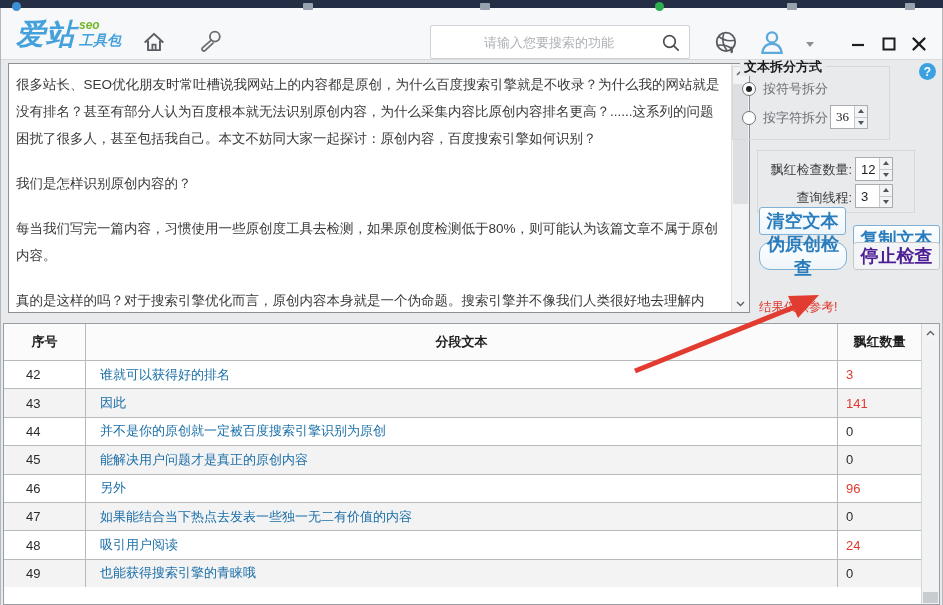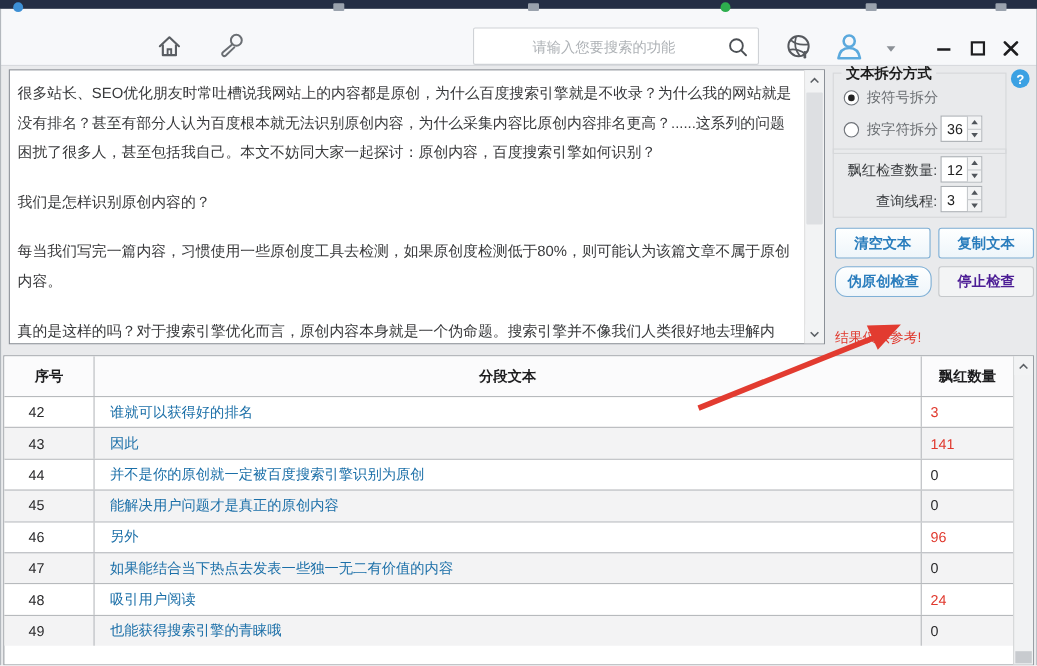--- a/index.html
+++ b/index.html
@@ -51,21 +51,21 @@
   .spin .val{position:absolute;left:5px;top:0;bottom:0;display:flex;align-items:center;font-size:13px;color:#222;}
   .spin .arrows{position:absolute;right:0;top:0;bottom:0;width:13px;border-left:1px solid #c6c9cc;display:flex;flex-direction:column;}
   .spin .sb{flex:1;display:flex;align-items:center;justify-content:center;background:#f2f3f4;cursor:pointer;}
   .spin .sb+.sb{border-top:1px solid #c6c9cc;}
   .tri-up{width:0;height:0;border-left:3.5px solid transparent;border-right:3.5px solid transparent;border-bottom:4px solid #50555b;}
   .tri-dn{width:0;height:0;border-left:3.5px solid transparent;border-right:3.5px solid transparent;border-top:4px solid #50555b;}
   .lbl{position:absolute;font-size:13px;color:#3d4043;text-align:right;}
   .qicon{position:absolute;left:919px;top:63px;width:17px;height:17px;border-radius:50%;background:#3ba1e3;color:#fff;
      font-size:12px;font-weight:bold;display:flex;align-items:center;justify-content:center;cursor:pointer;z-index:3;}
   .pbtn{position:absolute;height:28px;border:1px solid #7fb0d6;border-radius:3px;background:linear-gradient(#feffff,#eef5fa);
-     color:var(--btn-blue);font-size:13px;font-weight:bold;display:flex;align-items:center;justify-content:center;cursor:pointer;font-family:inherit;}
+     color:var(--btn-blue);font-size:18px;font-weight:bold;display:flex;align-items:center;justify-content:center;cursor:pointer;font-family:inherit;}
   .pbtn.disabled{border-color:#c5c8cb;color:#4c1d95;background:#f3f4f5;cursor:default;}
   .result{position:absolute;left:759px;top:274px;font-size:16px;font-weight:bold;color:#141414;}
   .result .pct{margin-left:6px;}
   .result-note{position:absolute;left:759px;top:299px;font-size:12.5px;color:var(--red);}
 
   
   .datatable{position:absolute;left:3px;top:323px;width:937px;height:282px;background:#fff;border:1px solid #999ea4;}
   .tinner{position:absolute;left:0;top:0;right:18px;bottom:0;}
   .thead{height:36px;display:grid;grid-template-columns:82px 752px 1fr;align-items:center;background:#fbfbfc;}
   .thead .th{height:100%;display:flex;align-items:center;justify-content:center;font-size:13px;font-weight:bold;color:#1d1d1f;}
@@ -95,20 +95,27 @@
   <div class="topstrip">
     <div class="dot" style="left:12px;background:#3d8fd4;"></div>
     <div class="sq" style="left:303px;"></div>
     <div class="sq" style="left:480px;"></div>
     <div class="dot" style="left:655px;background:#2eae4e;"></div>
     <div class="sq" style="left:787px;"></div>
     <div class="sq" style="left:905px;"></div>
   </div>
 
   <div class="titlebar">
+    <div class="logo">
+      <span class="logo-main">爱站</span>
+      <span class="logo-col">
+        <span class="logo-sup">seo</span>
+        <span class="logo-sub">工具包</span>
+      </span>
+    </div>
 
     <div class="tbtn" style="left:138px;">
       <svg width="26" height="26" viewBox="0 0 24 24">
         <path d="M4 12 L12 4.5 L20 12" fill="none" stroke="#5a5e63" stroke-width="1.8" stroke-linecap="round" stroke-linejoin="round"></path>
         <path d="M6.5 10.5 V19.5 H17.5 V10.5" fill="none" stroke="#5a5e63" stroke-width="1.8" stroke-linejoin="round"></path>
         <path d="M10.5 19.5 V14.5 H13.5 V19.5" fill="none" stroke="#5a5e63" stroke-width="1.6"></path>
       </svg>
     </div>
 
     <div class="tbtn" style="left:194px;">
@@ -181,21 +188,21 @@
       <div class="sbtnv" style="bottom:0;">
         <svg width="9" height="6" viewBox="0 0 9 6">
             <path d="M1 1 L4.5 4.5 L8 1" fill="none" stroke="#5c6065" stroke-width="1.4"></path>
           </svg>
       </div>
     </div>
   </div>
 
   <div class="qicon">?</div>
 
-  <div class="fieldset" style="left:757px;top:66px;width:158px;height:74px;">
+  <div class="fieldset" style="left:732px;top:66px;width:158px;height:74px;font-family:Liberation Serif, serif;">
     <span class="legend">文本拆分方式</span>
     <div class="radio-row" style="top:13px;">
       <span class="radio on"></span>
       <span>按符号拆分</span>
     </div>
     <div class="radio-row" style="top:42px;">
       <span class="radio"></span>
       <span>按字符拆分</span>
     </div>
     <div class="spin" style="left:97px;top:38px;">
@@ -204,21 +211,21 @@
         <span class="sb">
             <span class="tri-up"></span>
           </span>
         <span class="sb">
             <span class="tri-dn"></span>
           </span>
       </span>
     </div>
   </div>
 
-  <div class="fieldset" style="left:757px;top:135px;width:158px;height:63px;">
+  <div class="fieldset" style="left:757px;top:150px;width:158px;height:63px;">
     <span class="lbl" style="left:4px;top:10px;width:90px;">飘红检查数量:</span>
     <div class="spin" style="left:97px;top:6px;">
       <span class="val">12</span>
       <span class="arrows">
         <span class="sb">
             <span class="tri-up"></span>
           </span>
         <span class="sb">
             <span class="tri-dn"></span>
           </span>
@@ -232,21 +239,21 @@
             <span class="tri-up"></span>
           </span>
         <span class="sb">
             <span class="tri-dn"></span>
           </span>
       </span>
     </div>
   </div>
 
   <button class="pbtn" style="left:759px;top:207px;width:87px;">清空文本</button>
-  <button class="pbtn" style="left:853px;top:207px;width:87px;">复制文本</button>
+  <button class="pbtn" style="left:853px;top:225px;width:87px;">复制文本</button>
   <button class="pbtn" style="left:759px;top:242px;width:88px;border-radius:11px;">伪原创检查</button>
   <button class="pbtn disabled" style="left:853px;top:242px;width:87px;">停止检查</button>
 
   <div class="result-note">结果仅供参考!</div>
 
   <div class="datatable">
     <div class="tinner">
       <div class="thead">
         <div class="th">序号</div>
         <div class="th">分段文本</div>

